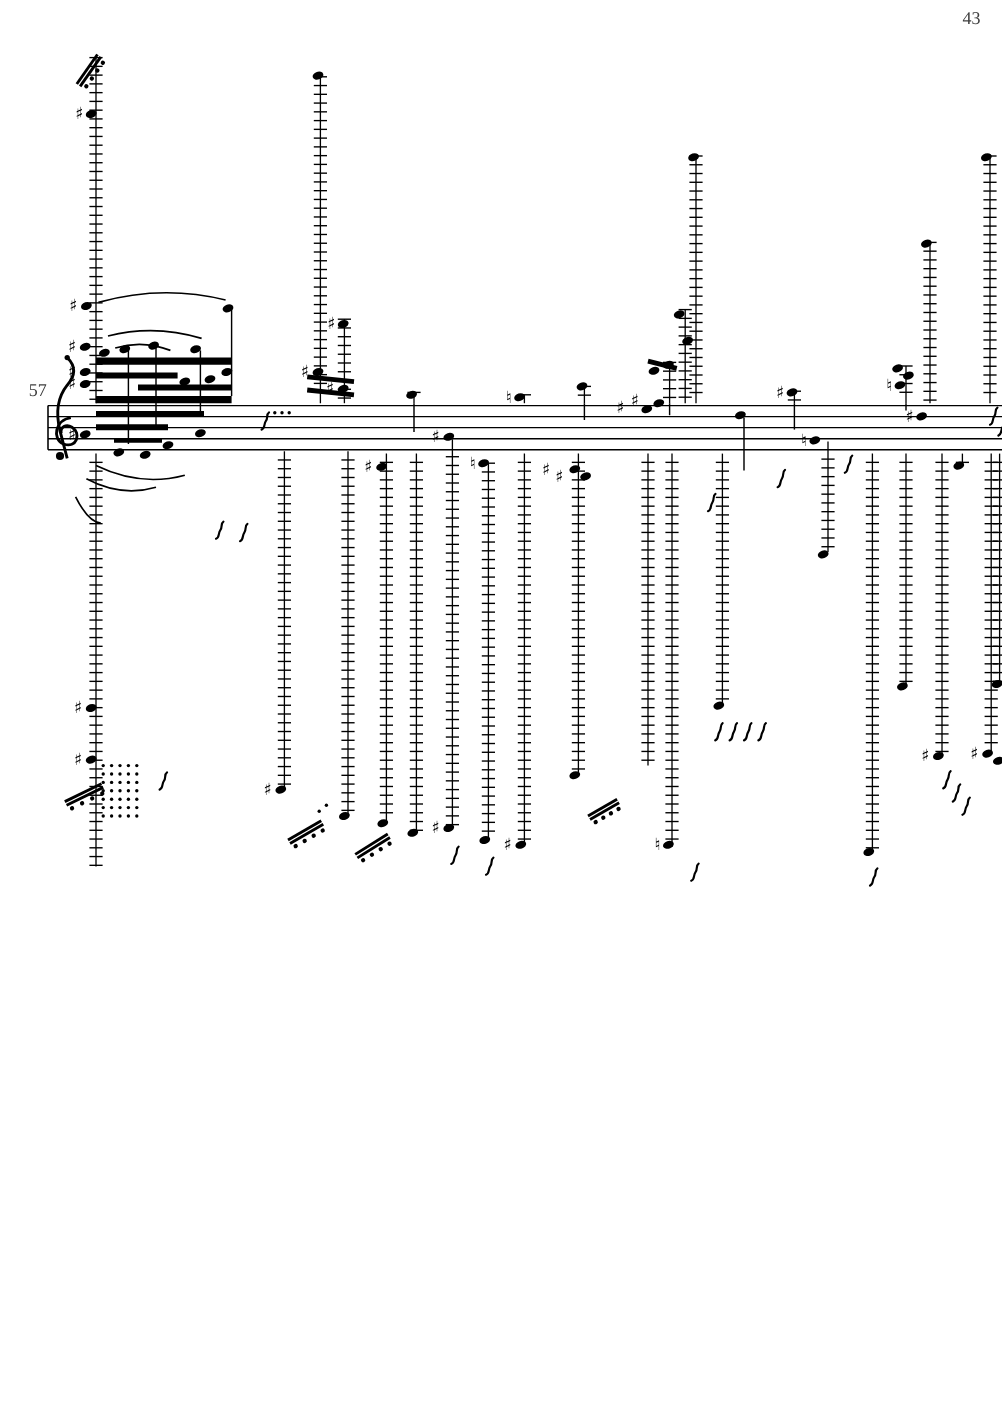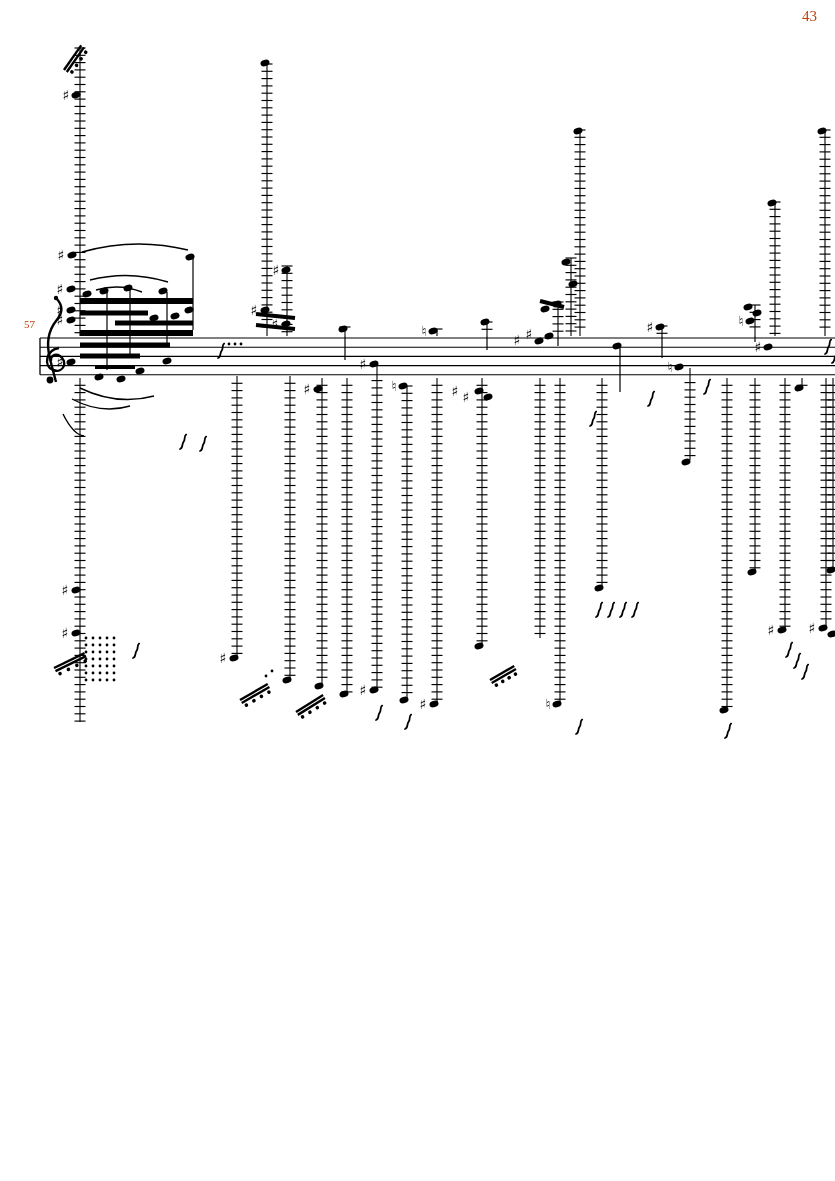--- a/index.html
+++ b/index.html
@@ -1,25 +1,25 @@
 <!DOCTYPE html>
 <html><head>
 <meta charset="utf-8">
 <style>
   html,body{margin:0;padding:0;background:#e8e8e8;}
   .page{
     width:835px;height:1181px;background:#ffffff;position:relative;
-    font-family:"Liberation Serif", serif; color:#c2410c; overflow:hidden;
+    font-family:"Liberation Serif", serif; color:#404040; overflow:hidden;
     margin:0 auto;
   }
   .page-number{
     position:absolute; top:8px; left:802px; font-size:15px;
   }
   .measure-number{
-    position:absolute; top:318px; left:24px; font-size:11px;text-align:center;
+    position:absolute; top:318px; left:24px; font-size:15px;text-align:center;
   }
   svg.score{position:absolute;left:0;top:0;}
 </style>
 </head>
 <body>
 
 <div class="page">
   <div class="page-number">43</div>
   <div class="measure-number">57</div>
   <svg class="score" width="835" height="1181" viewBox="0 0 835 1181" aria-label="music score">

